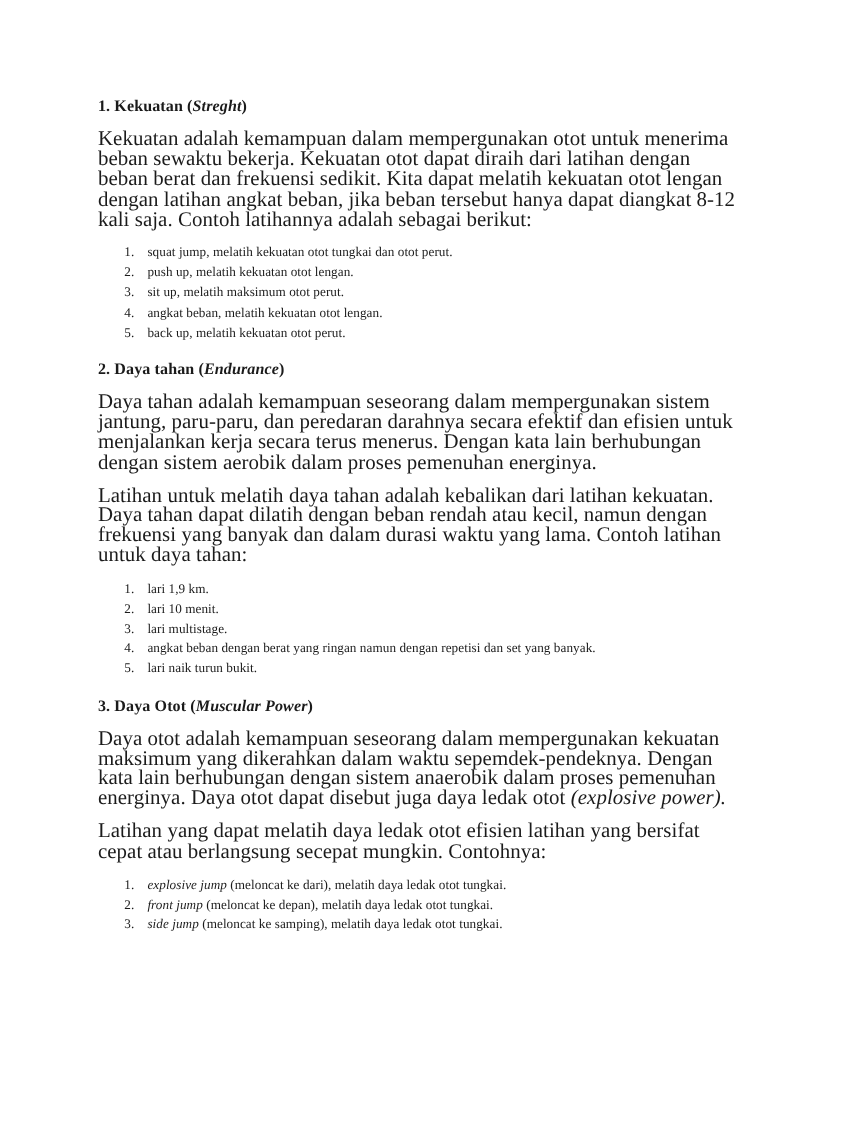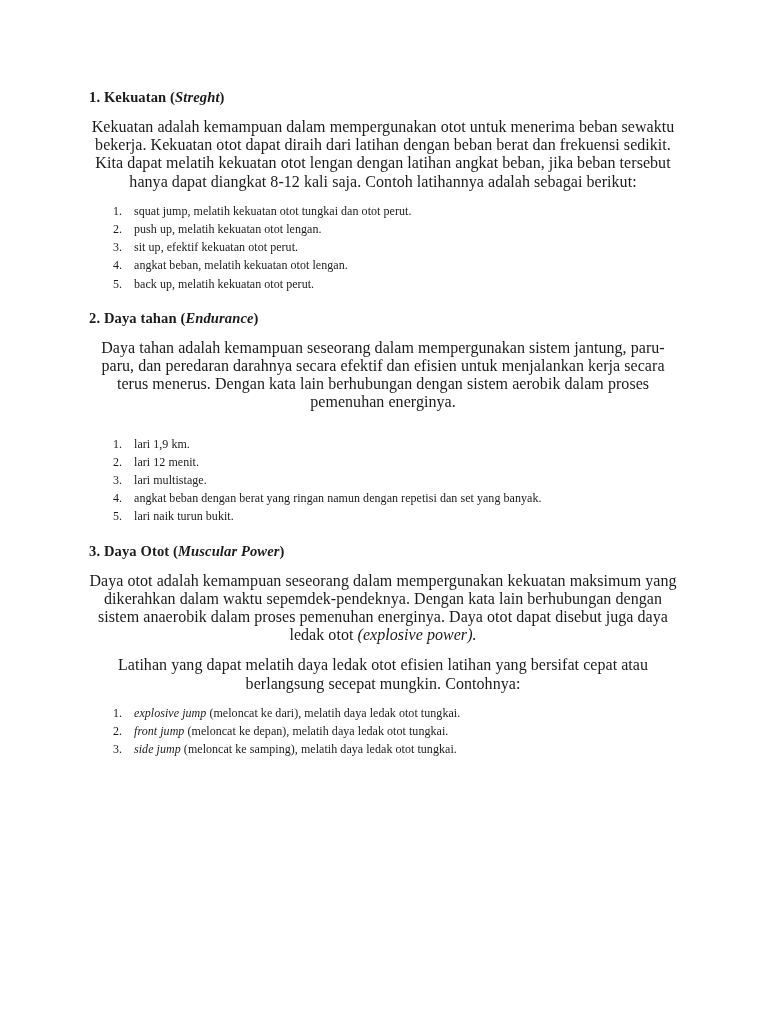--- a/index.html
+++ b/index.html
@@ -32,25 +32,25 @@
     line-height: 18px;
     font-weight: bold;
     margin: 0;
     padding: 0;
     letter-spacing: 0.1px;
   }
   h2.section-heading em {
     font-style: italic;
   }
   p.body-text {
-    font-size: 16px;
+    font-size: 19px;
     line-height: 18.2px;
     margin: 0;
     padding: 0;
-    text-align: center;
+    text-align: left;
     letter-spacing: 0.05px;
   }
   p.body-text em {
     font-style: italic;
   }
   ol.item-list {
     margin: 0;
     padding: 0;
     list-style: none;
     counter-reset: itm;
@@ -94,45 +94,46 @@
 
     <div class="gap-heading-to-para"></div>
 
     <p class="body-text">Kekuatan adalah kemampuan dalam mempergunakan otot untuk menerima beban sewaktu bekerja. Kekuatan otot dapat diraih dari latihan dengan beban berat dan frekuensi sedikit. Kita dapat melatih kekuatan otot lengan dengan latihan angkat beban, jika beban tersebut hanya dapat diangkat 8-12 kali saja. Contoh latihannya adalah sebagai berikut:</p>
 
     <div class="gap-para-to-list"></div>
 
     <ol class="item-list">
       <li>squat jump, melatih kekuatan otot tungkai dan otot perut.</li>
       <li>push up, melatih kekuatan otot lengan.</li>
-      <li>sit up, efektif kekuatan otot perut.</li>
+      <li>sit up, melatih maksimum otot perut.</li>
       <li>angkat beban, melatih kekuatan otot lengan.</li>
       <li>back up, melatih kekuatan otot perut.</li>
     </ol>
 
     <div class="gap-list-to-heading"></div>
 
     <h2 class="section-heading">
       <span>2.</span>
       <span>Daya tahan</span>
       <span>(</span><em>Endurance</em><span>)</span>
     </h2>
 
     <div class="gap-heading-to-para"></div>
 
     <p class="body-text">Daya tahan adalah kemampuan seseorang dalam mempergunakan sistem jantung, paru-paru, dan peredaran darahnya secara efektif dan efisien untuk menjalankan kerja secara terus menerus. Dengan kata lain berhubungan dengan sistem aerobik dalam proses pemenuhan energinya.</p>
 
     <div class="gap-para-to-para"></div>
 
+    <p class="body-text">Latihan untuk melatih daya tahan adalah kebalikan dari latihan kekuatan. Daya tahan dapat dilatih dengan beban rendah atau kecil, namun dengan frekuensi yang banyak dan dalam durasi waktu yang lama. Contoh latihan untuk daya tahan:</p>
 
     <div class="gap-para-to-list"></div>
 
     <ol class="item-list">
       <li>lari 1,9 km.</li>
-      <li>lari 12 menit.</li>
+      <li>lari 10 menit.</li>
       <li>lari multistage.</li>
       <li>angkat beban dengan berat yang ringan namun dengan repetisi dan set yang banyak.</li>
       <li>lari naik turun bukit.</li>
     </ol>
 
     <div class="gap-list-to-heading"></div>
 
     <h2 class="section-heading">
       <span>3.</span>
       <span>Daya Otot</span>

